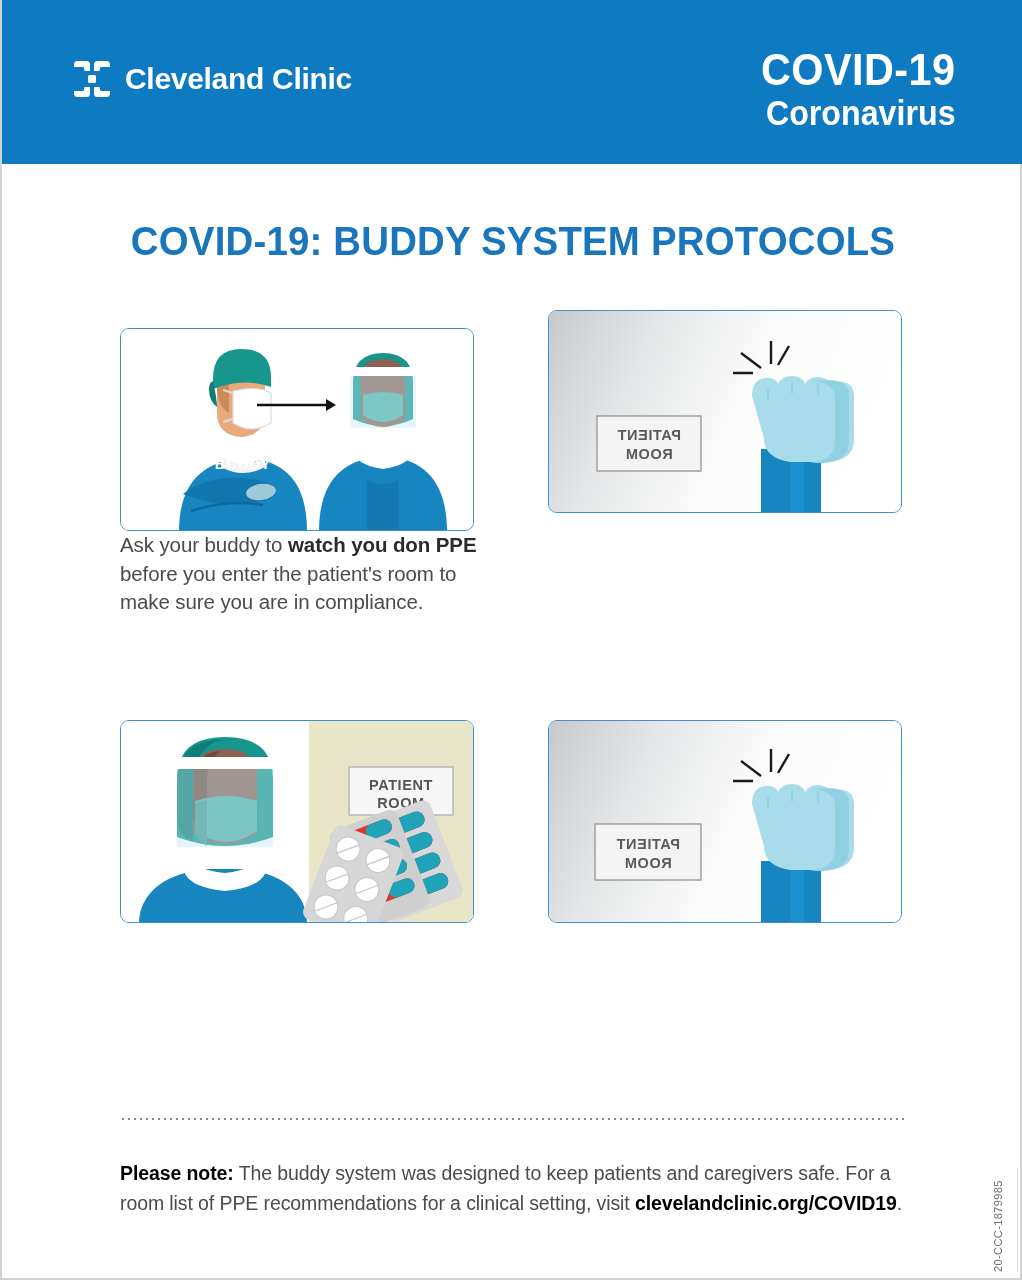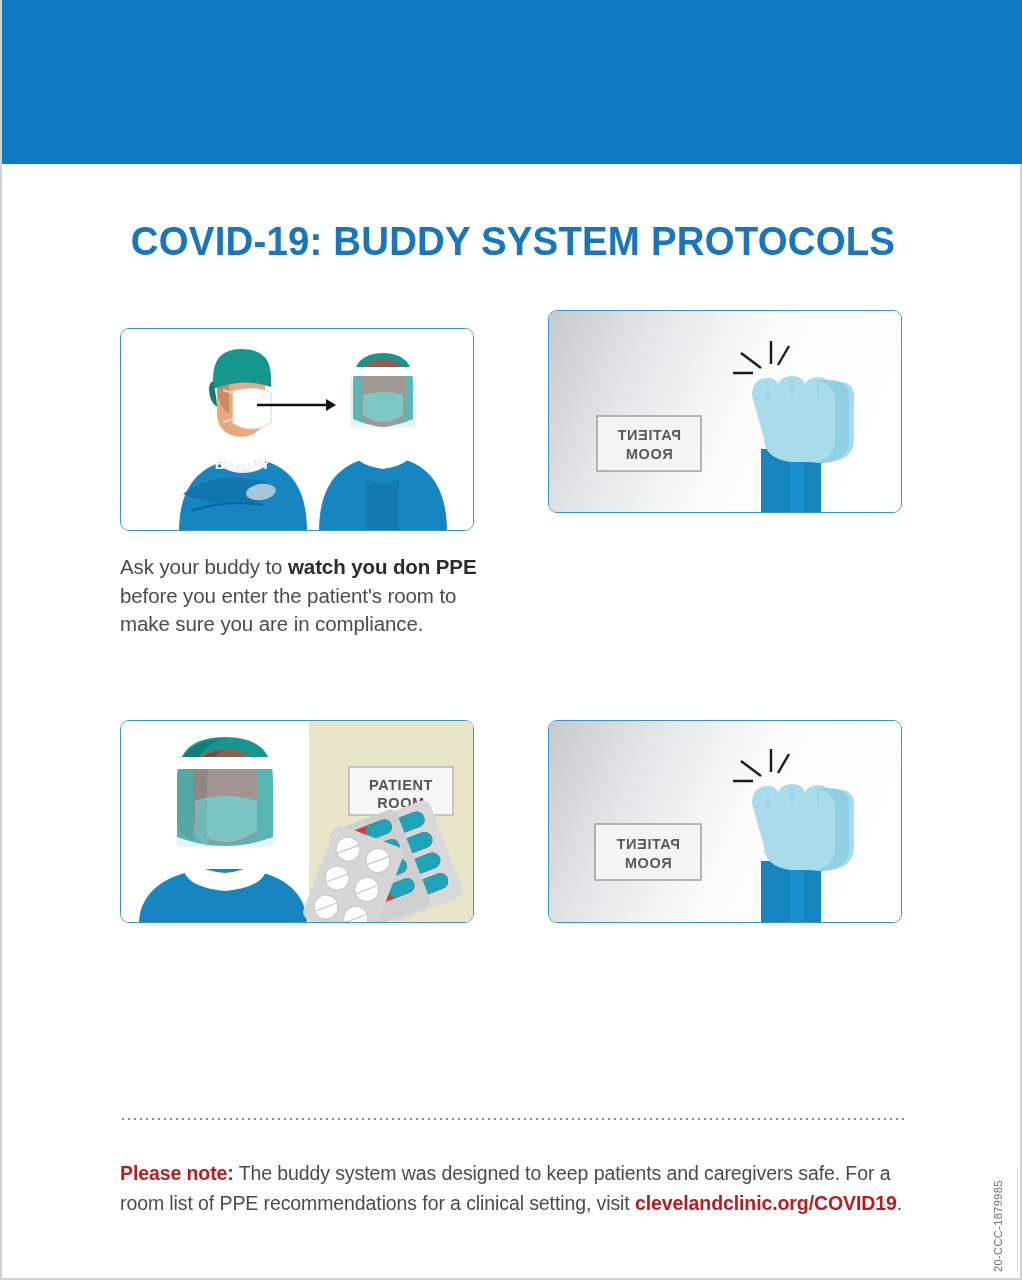--- a/index.html
+++ b/index.html
@@ -82,21 +82,20 @@
     width: 354px; height: 203px;
     border: 1.6px solid #3E90CE;
     border-radius: 9px;
     overflow: hidden;
     background: #ffffff;
   }
   .figure svg { display: block; width: 354px; height: 203px; }
 
   .caption {
     width: 358px;
-    margin-top: 22px;
     color: #4b4b4b;
     font-size: 20.5px;
     line-height: 28.6px;
     letter-spacing: -0.1px;
   }
   .caption b { color: #2b2b2b; font-weight: 700; }
 
   
   .divider {
     position: absolute;
@@ -108,21 +107,21 @@
   }
   .note {
     position: absolute;
     left: 118px; top: 1158px;
     width: 790px;
     color: #4b4b4b;
     font-size: 19.5px;
     line-height: 30px;
     letter-spacing: -0.1px;
   }
-  .note b { color: #b91c1c; font-weight: 700; }
+  .note b { color: #000000; font-weight: 700; }
 
   .doccode {
     position: absolute;
     right: 2px; top: 1168px;
     width: 26px; height: 104px;
     color: #6f6f6f;
     font-size: 11px;
     letter-spacing: 0.4px;
     writing-mode: vertical-rl;
     transform: rotate(180deg);
@@ -132,21 +131,37 @@
     padding-left: 6px;
   }
 </style>
 </head>
 <body>
 
 <div class="page">
 
   <div class="header">
 
-
+    <div class="brand">
+      <span class="brand-mark">
+        <svg viewBox="0 0 40 40" xmlns="http://www.w3.org/2000/svg">
+          <path fill="#ffffff" d="M2 5.5A3.5 3.5 0 0 1 5.5 2h9A3.5 3.5 0 0 1 18 5.5V12h-4.6a1.4 1.4 0 0 1-1.4-1.4V9.4A1.4 1.4 0 0 0 10.6 8H2z"></path>
+          <path fill="#ffffff" d="M38 5.5A3.5 3.5 0 0 0 34.5 2h-9A3.5 3.5 0 0 0 22 5.5V12h4.6a1.4 1.4 0 0 0 1.4-1.4V9.4A1.4 1.4 0 0 1 29.4 8H38z"></path>
+          <path fill="#ffffff" d="M2 34.5A3.5 3.5 0 0 0 5.5 38h9a3.5 3.5 0 0 0 3.5-3.5V28h-4.6a1.4 1.4 0 0 0-1.4 1.4v1.2A1.4 1.4 0 0 1 10.6 32H2z"></path>
+          <path fill="#ffffff" d="M38 34.5A3.5 3.5 0 0 1 34.5 38h-9a3.5 3.5 0 0 1-3.5-3.5V28h4.6a1.4 1.4 0 0 1 1.4 1.4v1.2a1.4 1.4 0 0 0 1.4 1.4H38z"></path>
+          <rect fill="#ffffff" x="16" y="16" width="8" height="8" rx="1.6"></rect>
+        </svg>
+      </span>
+      <span class="brand-name">Cleveland Clinic</span>
+    </div>
+
+    <div class="header-right">
+      <div class="hdr-covid">COVID-19</div>
+      <div class="hdr-corona">Coronavirus</div>
+    </div>
   </div>
 
   <div class="page-title">COVID-19: BUDDY SYSTEM PROTOCOLS</div>
 
   <div class="panel p0">
     <div class="figure">
       <svg viewBox="0 0 354 203" xmlns="http://www.w3.org/2000/svg">
         <rect width="354" height="203" fill="#ffffff"></rect>
 
         <g>

